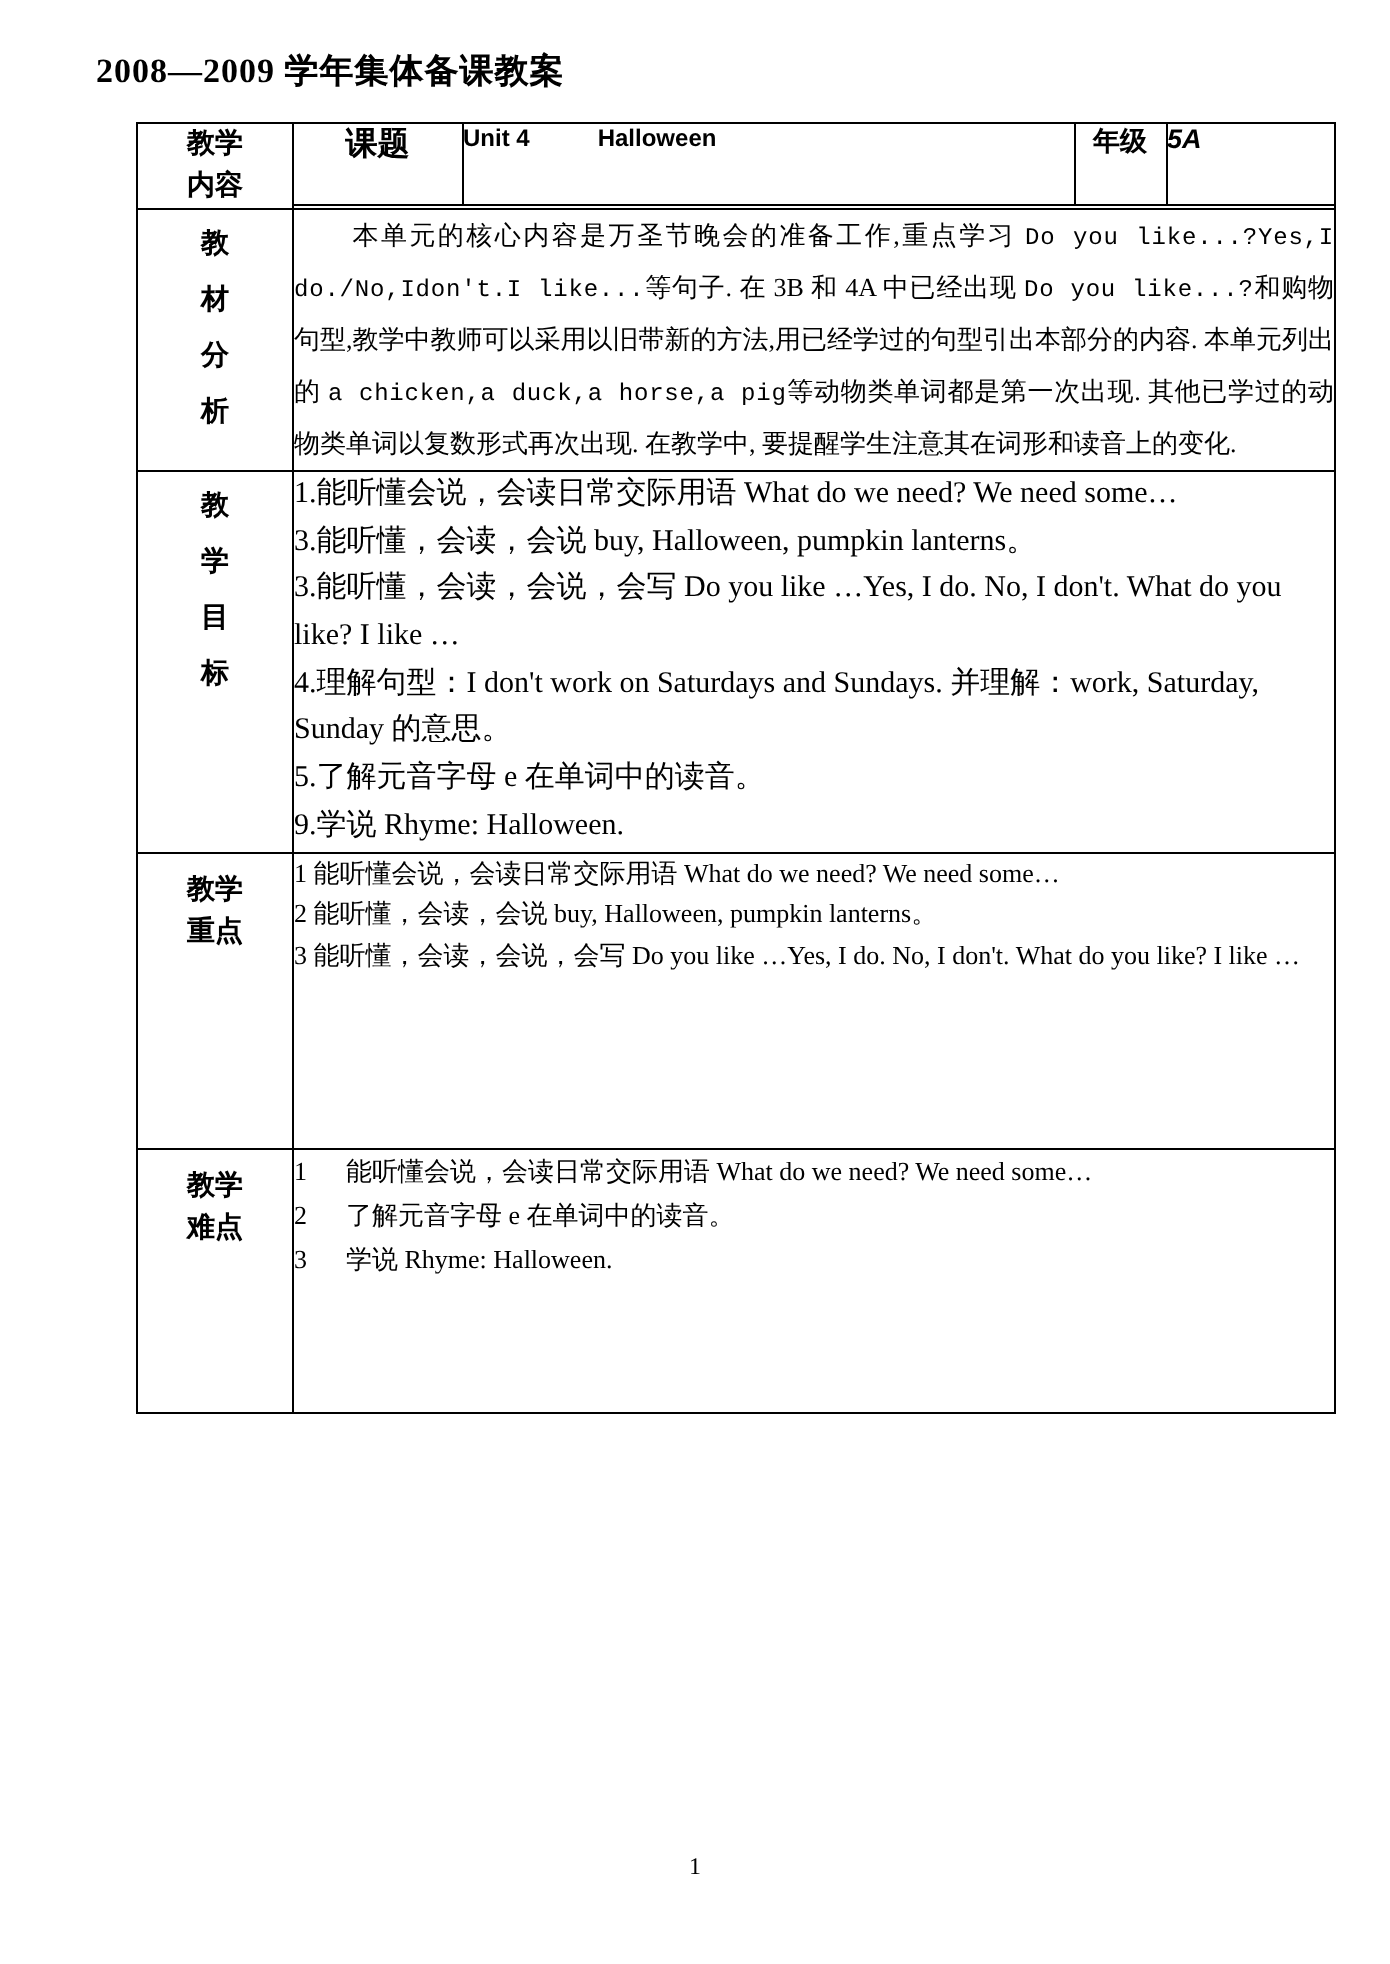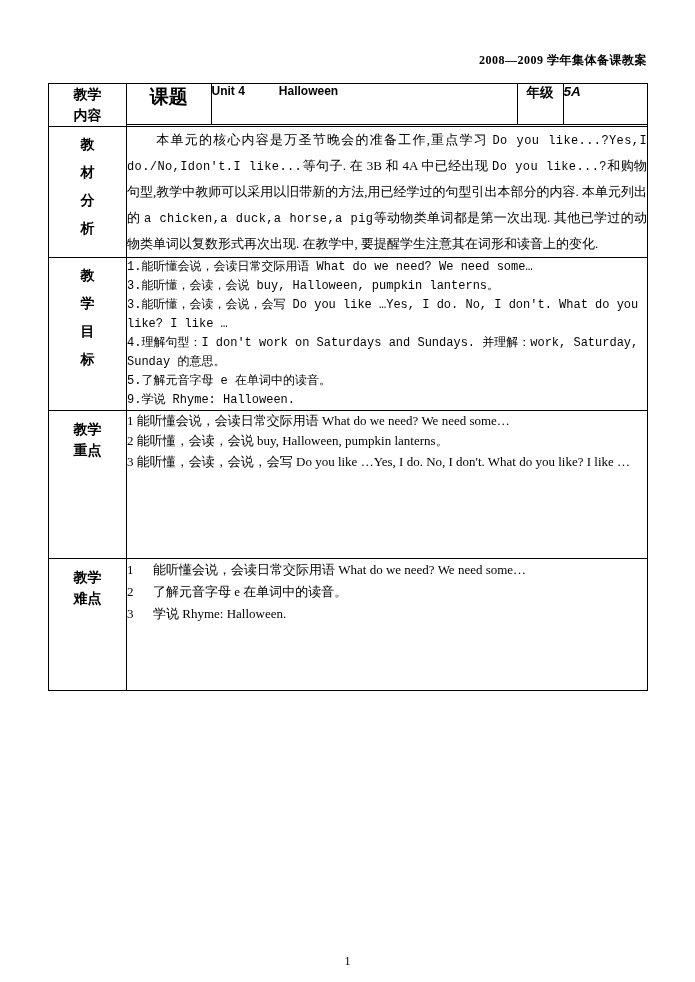--- a/index.html
+++ b/index.html
@@ -14,32 +14,33 @@
     color: #000000;
   }
   .page {
     position: relative;
     width: 695px;
     height: 982px;
     box-sizing: border-box;
     padding: 0 48px;
   }
   .doc-title {
-    text-align: right;
-    font-size: 12px;
+    text-align: left;
+    font-size: 17px;
     font-weight: bold;
     letter-spacing: 0.5px;
-    margin-top: 52px;
+    margin-top: 24px;
     margin-bottom: 14px;
     font-family: "Liberation Serif", serif;
   }
   table.main {
     width: 599px;
     border-collapse: collapse;
     table-layout: fixed;
+    margin-left: 20px;
   }
   table.main td {
     border: 1px solid #000;
     vertical-align: top;
     padding: 0;
   }
   
   .lbl {
     width: 78px;
     text-align: center;
@@ -76,21 +77,21 @@
   }
   .inner td.no-left { border-left: none; }
   .inner td.no-right { border-right: none; font-style: italic; }
   .inner td.no-top { border-top: none; }
   .inner td.no-bottom { border-bottom: none; }
 
   .cell-ketibiao {
     width: 84px;
     text-align: center;
     vertical-align: middle;
-    font-size: 19px;
+    font-size: 16px;
     font-weight: bold;
     height: 40px;
   }
   .cell-unit {
     vertical-align: middle;
     font-size: 12px;
     font-weight: bold;
     padding-left: 18px;
     font-family: "Liberation Sans", sans-serif;
   }
@@ -132,23 +133,23 @@
   .analysis .indent { display: inline-block; width: 28px; }
   .mono {
     font-family: "Liberation Mono", monospace;
     font-size: 12px;
     letter-spacing: 0.4px;
   }
 
   
   .goals {
     padding: 6px 8px 8px 8px;
-    font-size: 12px;
+    font-size: 15px;
     line-height: 1.58;
-    font-family: Liberation Mono, monospace;
+    font-family: Liberation Serif, serif;
   }
   .goals div { margin: 0; }
 
   .keypoints {
     padding: 6px 8px 8px 8px;
     font-size: 13px;
     line-height: 1.58;
     font-family: "Liberation Serif", serif;
   }
   .difficulty {

